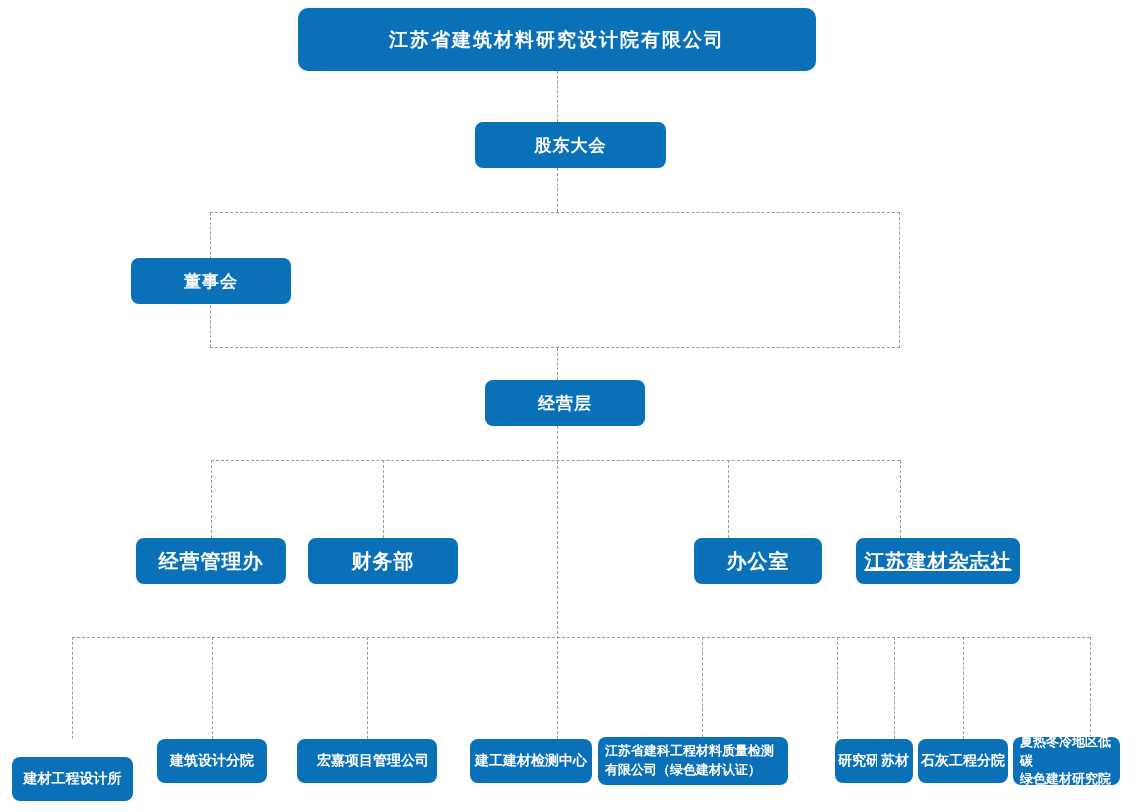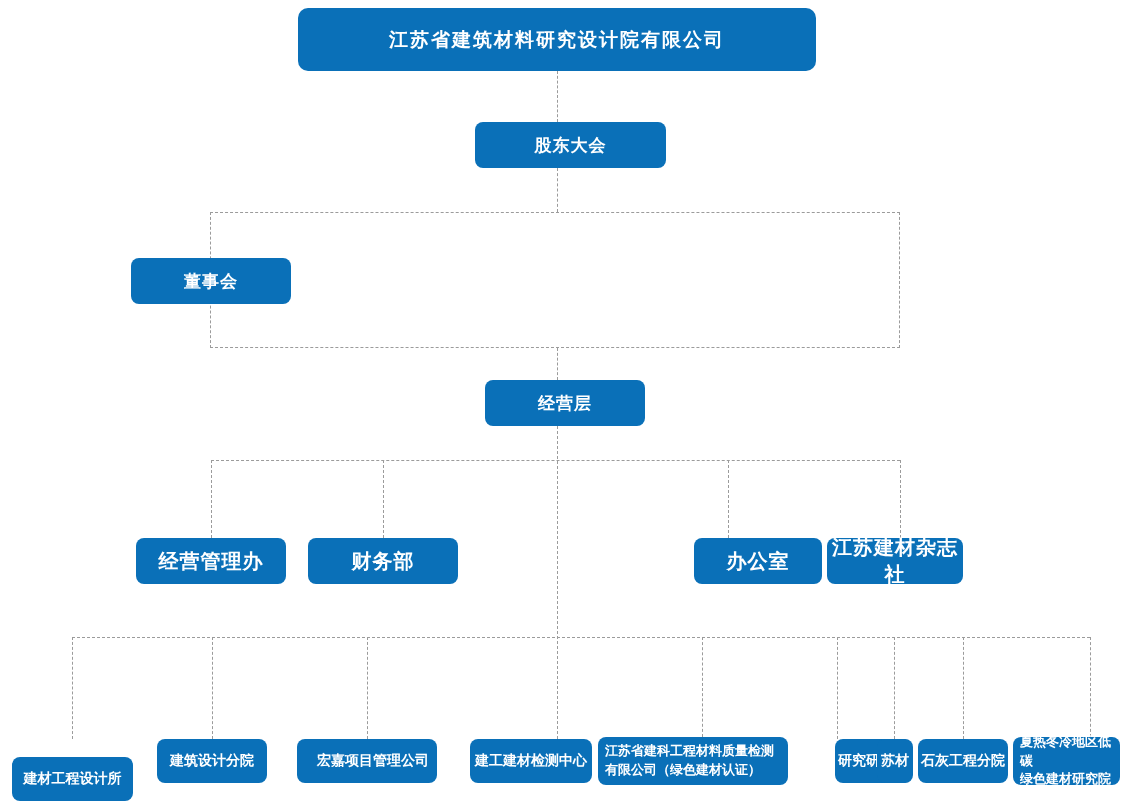--- a/index.html
+++ b/index.html
@@ -80,21 +80,21 @@
 
 
   <div class="node lvl2" style="left:477px;top:380px;width:160px;height:46px;margin-left:8px;">经营层</div>
 
   <div class="node lvl5" style="left:136px;top:538px;width:150px;height:46px;">经营管理办</div>
 
   <div class="node lvl5" style="left:308px;top:538px;width:150px;height:46px;">财务部</div>
 
   <div class="node lvl5" style="left:654px;top:538px;width:128px;height:46px;margin-left:40px;">办公室</div>
 
-  <div class="node lvl5" style="left:827px;top:538px;width:136px;height:46px;">江苏建材杂志社</div>
+  <div class="node lvl5" style="left:856px;top:538px;width:164px;height:46px;text-decoration:underline;">江苏建材杂志社</div>
 
   <div class="node lvl6" style="left:12px;top:739px;width:121px;height:44px;margin-top:18px;">建材工程设计所</div>
 
   <div class="node lvl6" style="left:157px;top:739px;width:110px;height:44px;">建筑设计分院</div>
 
   <div class="node lvl6" style="left:297px;top:739px;width:140px;height:44px;padding-left:12px;">宏嘉项目管理公司</div>
 
   <div class="node lvl6" style="left:470px;top:739px;width:122px;height:44px;">建工建材检测中心</div>
 
   <div class="node lvl6 multiline" style="left:598px;top:737px;width:190px;height:48px;">江苏省建科工程材料质量检测

